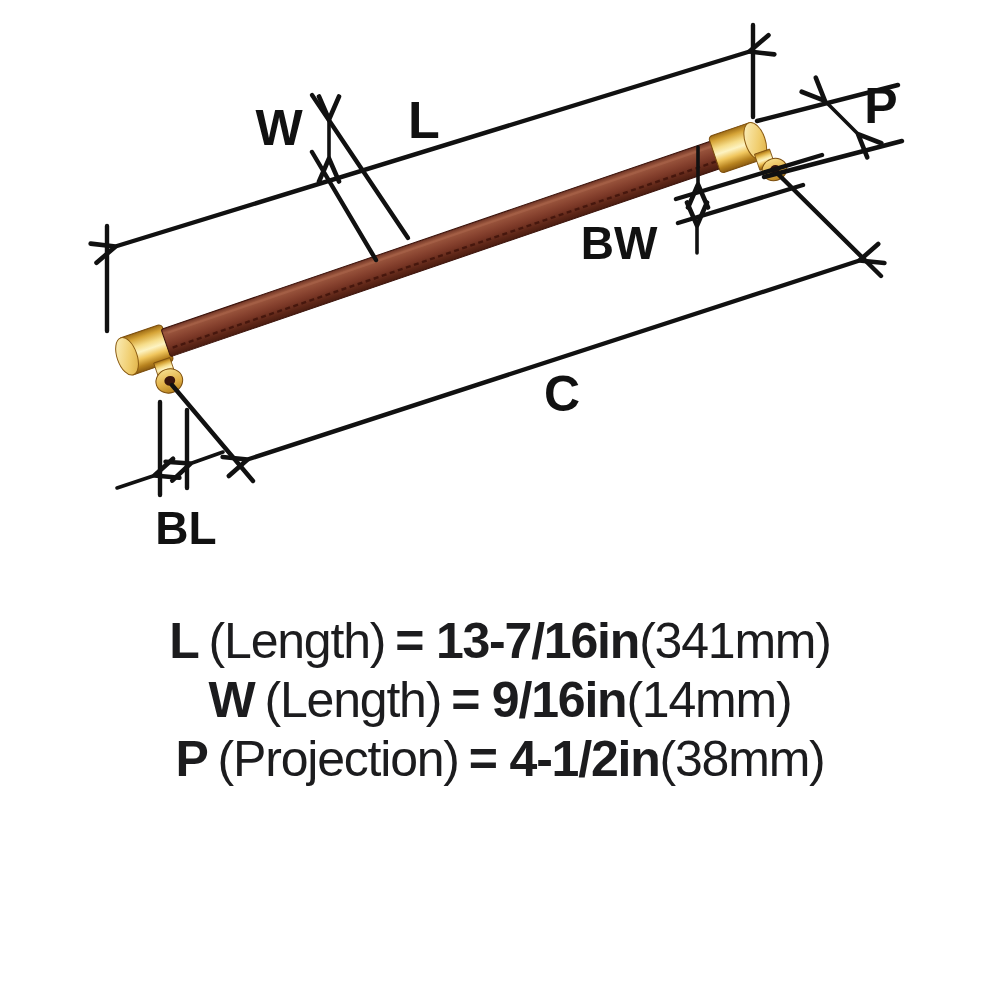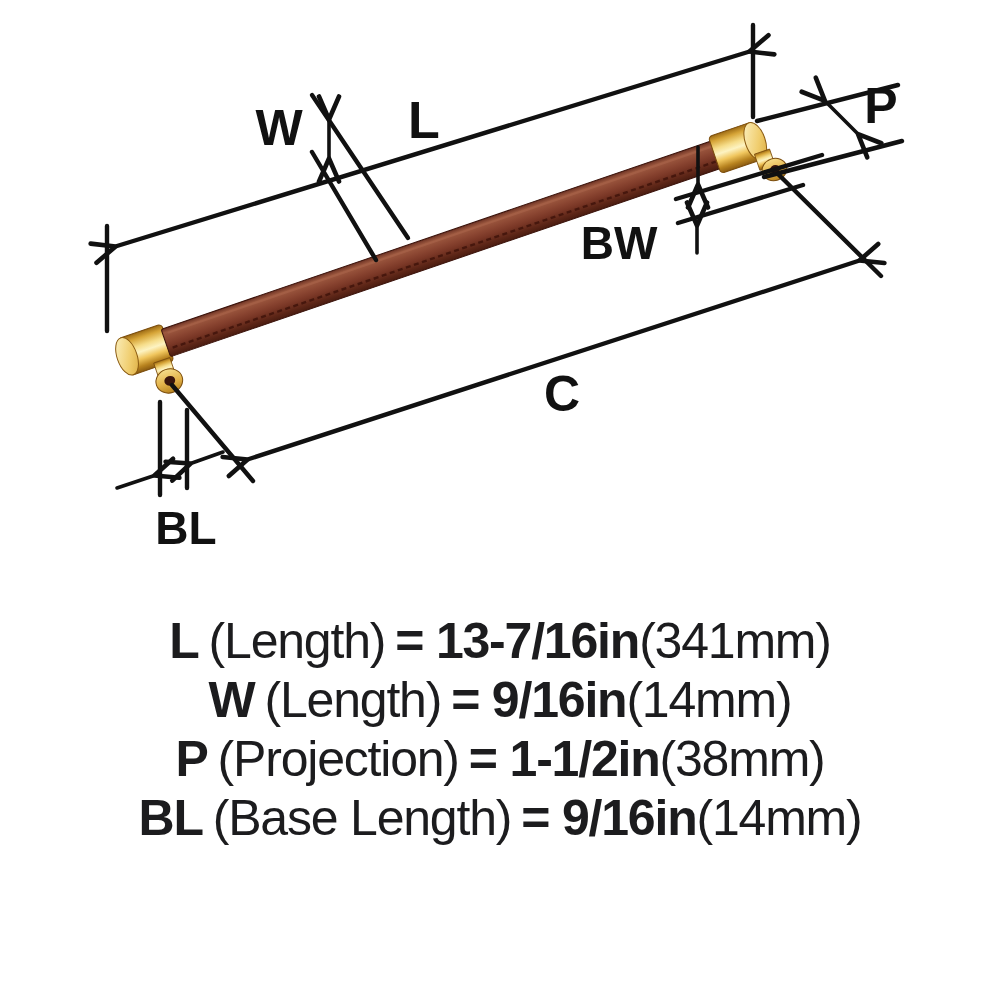--- a/index.html
+++ b/index.html
@@ -126,20 +126,17 @@
   </svg>
 
   <div class="specs">
     <div class="spec-row">
       <span class="sym">L</span><span class="nm">(Length)</span><span class="val">= 13-7/16in</span><span class="met">(341mm)</span>
     </div>
     <div class="spec-row">
       <span class="sym">W</span><span class="nm">(Length)</span><span class="val">= 9/16in</span><span class="met">(14mm)</span>
     </div>
     <div class="spec-row">
-      <span class="sym">P</span><span class="nm">(Projection)</span><span class="val">= 1-1/2in</span><span class="met">(38mm)</span>
-    </div>
-    <div class="spec-row">
-      <span class="sym">BL</span><span class="nm">(Base Length)</span><span class="val">= 9/16in</span><span class="met">(14mm)</span>
+      <span class="sym">P</span><span class="nm">(Projection)</span><span class="val">= 4-1/2in</span><span class="met">(38mm)</span>
     </div>
   </div>
 
 </div>
 
 </body></html>

